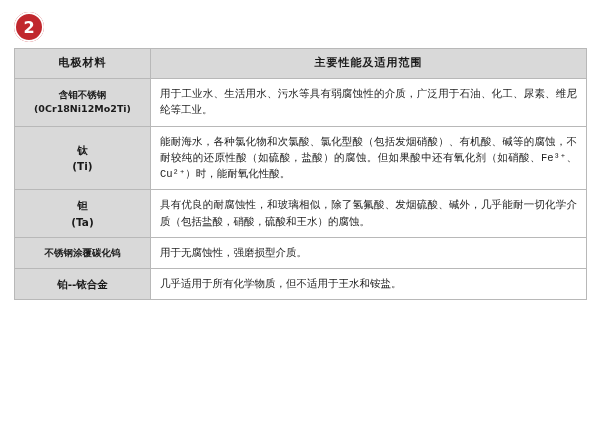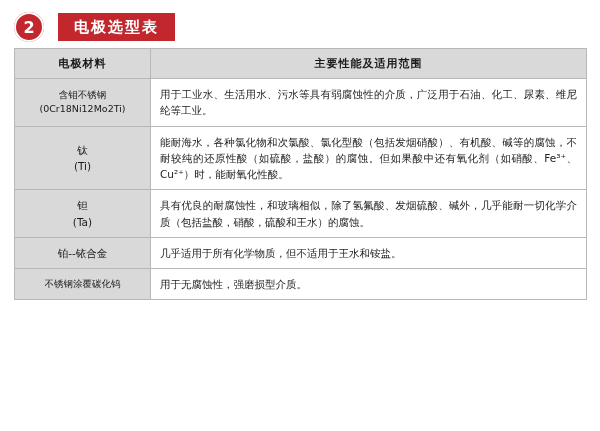--- a/index.html
+++ b/index.html
@@ -73,54 +73,55 @@
     line-height: 1.55;
   }
   table.spec thead th {
     background: #d9d9d9;
     color: #1a1a1a;
     font-weight: bold;
     text-align: center;
     letter-spacing: 1px;
     font-size: 11px;
     padding: 6px 4px;
+    font-family: Liberation Mono, monospace;
   }
   .col-mat { width: 136px; }
   .col-desc { width: 436px; }
 
   td.mat {
     background: #d9d9d9;
     text-align: center;
-    font-weight: normal;
+    font-weight: bold;
     color: #1a1a1a;
     padding: 6px 4px;
     font-size: 10.5px;
     line-height: 1.5;
   }
   td.mat.small {
     font-size: 9.5px;
     letter-spacing: 0;
   }
   td.desc {
     background: #ffffff;
     color: #222222;
     padding: 7px 9px;
     text-align: justify;
     text-justify: inter-ideograph;
+    font-family: Liberation Mono, monospace;
   }
   .mat-line2 { display: block; }
 </style>
 </head>
 <body>
 
 <div class="page">
 
   <div class="header">
     <div class="badge">2</div>
-    <div class="title-bar">电极选型表</div>
   </div>
 
   <div class="table-wrap">
     <table class="spec">
       <colgroup>
         <col class="col-mat">
         <col class="col-desc">
       </colgroup>
       <thead>
         <tr>
@@ -144,28 +145,28 @@
           <td class="desc">能耐海水，各种氯化物和次氯酸、氯化型酸（包括发烟硝酸）、有机酸、碱等的腐蚀，不耐较纯的还原性酸（如硫酸，盐酸）的腐蚀。但如果酸中还有氧化剂（如硝酸、Fe³⁺、Cu²⁺）时，能耐氧化性酸。</td>
         </tr>
         <tr>
           <td class="mat">
             <span class="mat-line2">钽</span>
             <span class="mat-line2">(Ta)</span>
           </td>
           <td class="desc">具有优良的耐腐蚀性，和玻璃相似，除了氢氟酸、发烟硫酸、碱外，几乎能耐一切化学介质（包括盐酸，硝酸，硫酸和王水）的腐蚀。</td>
         </tr>
         <tr>
+          <td class="mat small">
+            <span class="mat-line2">不锈钢涂覆碳化钨</span>
+          </td>
+          <td class="desc">用于无腐蚀性，强磨损型介质。</td>
+        </tr>
+        <tr>
           <td class="mat">
             <span class="mat-line2">铂--铱合金</span>
           </td>
           <td class="desc">几乎适用于所有化学物质，但不适用于王水和铵盐。</td>
-        </tr>
-        <tr>
-          <td class="mat small">
-            <span class="mat-line2">不锈钢涂覆碳化钨</span>
-          </td>
-          <td class="desc">用于无腐蚀性，强磨损型介质。</td>
         </tr>
       </tbody>
     </table>
   </div>
 
 </div>
 
 </body></html>

